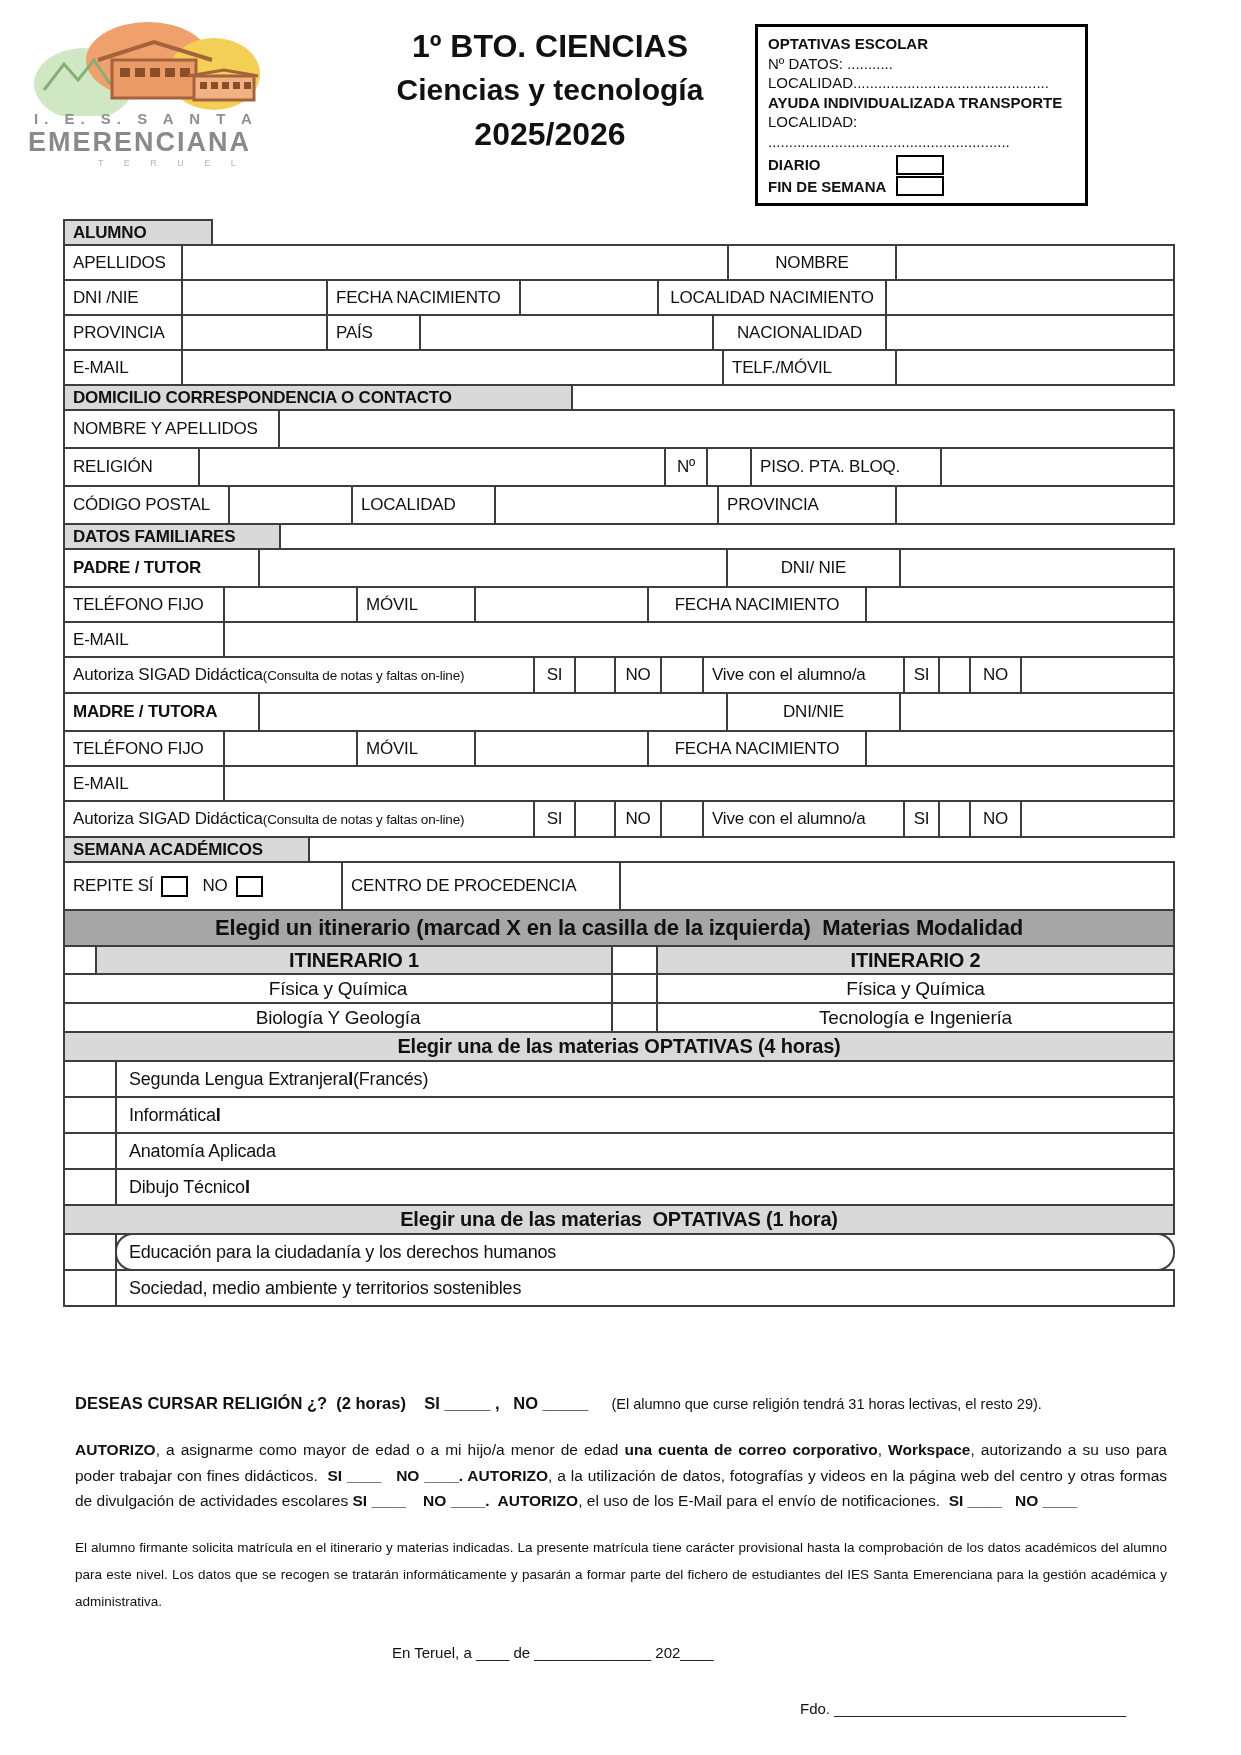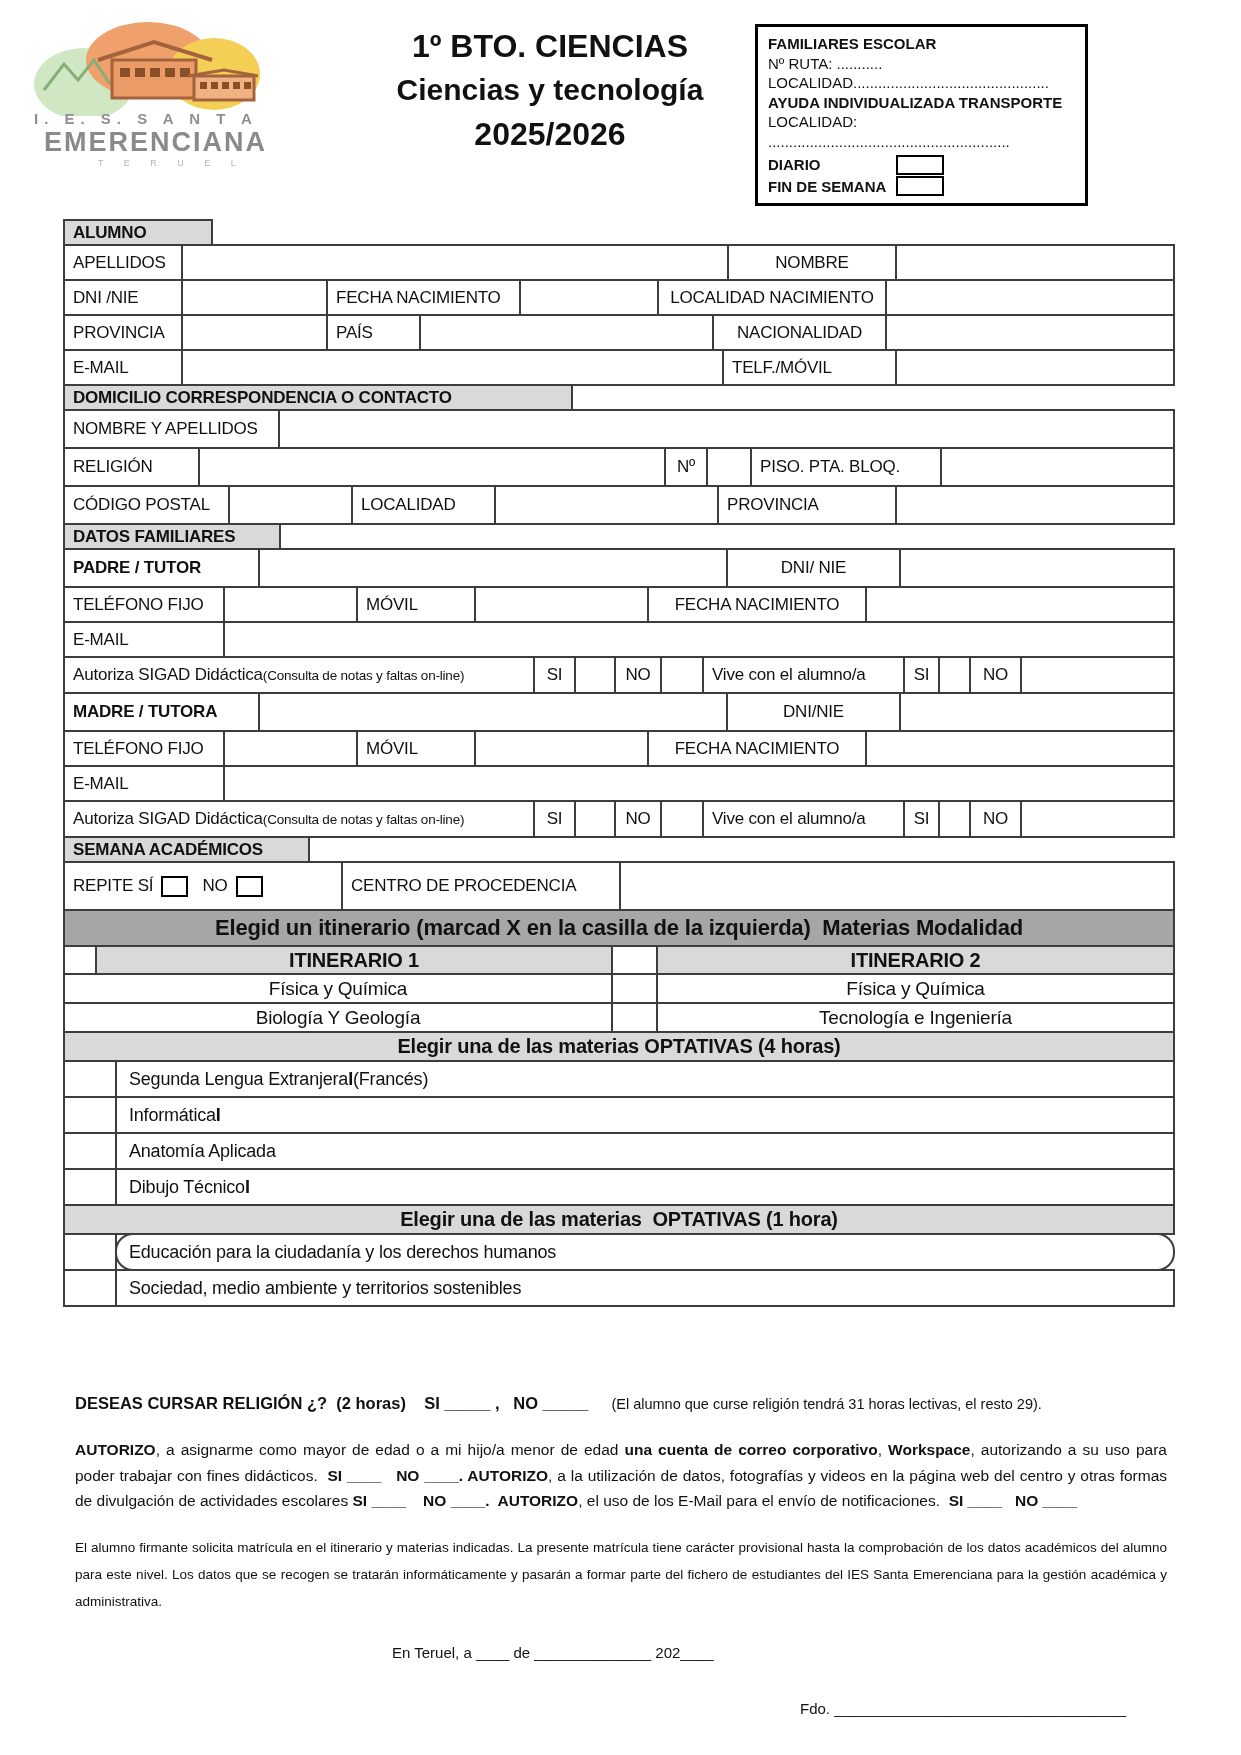--- a/index.html
+++ b/index.html
@@ -2,21 +2,21 @@
 <html><head>
 <meta charset="utf-8">
 <style>
   html,body{margin:0;padding:0;background:#e8e8e8;}
   .page{position:relative;width:1241px;height:1755px;background:#ffffff;margin:0 auto;
         font-family:"Liberation Sans",sans-serif;color:#111;overflow:hidden;}
 
   
   .logo{position:absolute;left:26px;top:18px;width:240px;text-align:left;}
   .lg1{font-size:15px;font-weight:bold;letter-spacing:6px;color:#8f8f8f;margin-top:-10px;margin-left:8px;white-space:nowrap;}
-  .lg2{font-size:27px;font-weight:bold;letter-spacing:2px;color:#8a8a8a;margin-left:18px;white-space:nowrap;}
+  .lg2{font-size:27px;font-weight:bold;letter-spacing:2px;color:#8a8a8a;margin-left:2px;white-space:nowrap;}
   .lg3{font-size:9px;letter-spacing:9px;color:#b5b5b5;margin-left:72px;}
   .titlebox{position:absolute;left:375px;top:24px;width:350px;text-align:center;font-weight:bold;line-height:1.42;}
   .t1{font-size:32px;}
   .t2{font-size:30px;}
   .t3{font-size:32px;}
   .transport{position:absolute;left:755px;top:24px;width:333px;height:182px;border:3px solid #000;
              box-sizing:border-box;padding:7px 10px 0 10px;font-size:15px;line-height:1.3;white-space:nowrap;overflow:hidden;}
   .transport .b{font-weight:bold;}
   .trw{display:flex;align-items:center;height:22px;}
   .trw .lab{width:128px;font-weight:bold;}
@@ -86,22 +86,22 @@
     <div class="lg3">T E R U E L</div>
   </div>
 
   <div class="titlebox">
     <div class="t1">1º BTO. CIENCIAS</div>
     <div class="t2">Ciencias y tecnología</div>
     <div class="t3">2025/2026</div>
   </div>
 
   <div class="transport">
-    <div class="b">FAMILIARES ESCOLAR</div>
-    <div>Nº RUTA: ...........</div>
+    <div class="b">OPTATIVAS ESCOLAR</div>
+    <div>Nº DATOS: ...........</div>
     <div>LOCALIDAD...............................................</div>
     <div class="b">AYUDA INDIVIDUALIZADA TRANSPORTE</div>
     <div>LOCALIDAD:</div>
     <div>..........................................................</div>
     <div class="trw" style="margin-top:3px;">
       <span class="lab">DIARIO</span>
       <span class="tbox"></span>
     </div>
     <div class="trw trw2">
       <span class="lab">FIN DE SEMANA</span>

